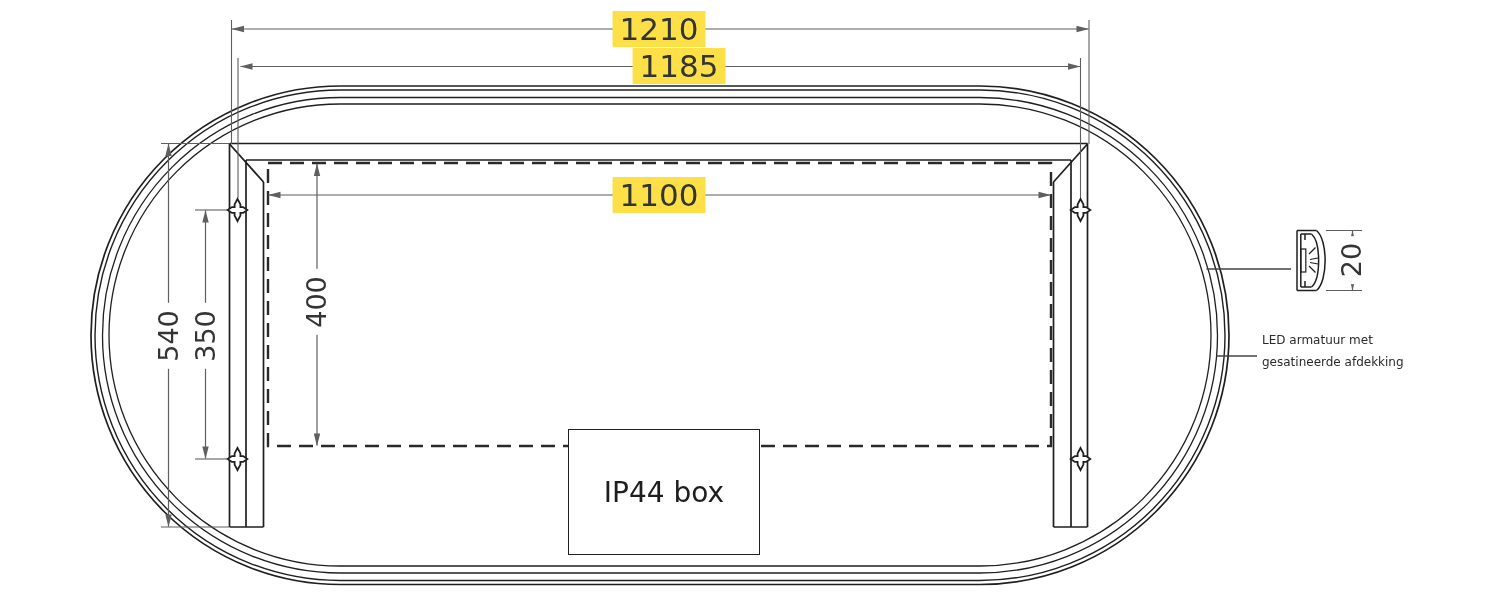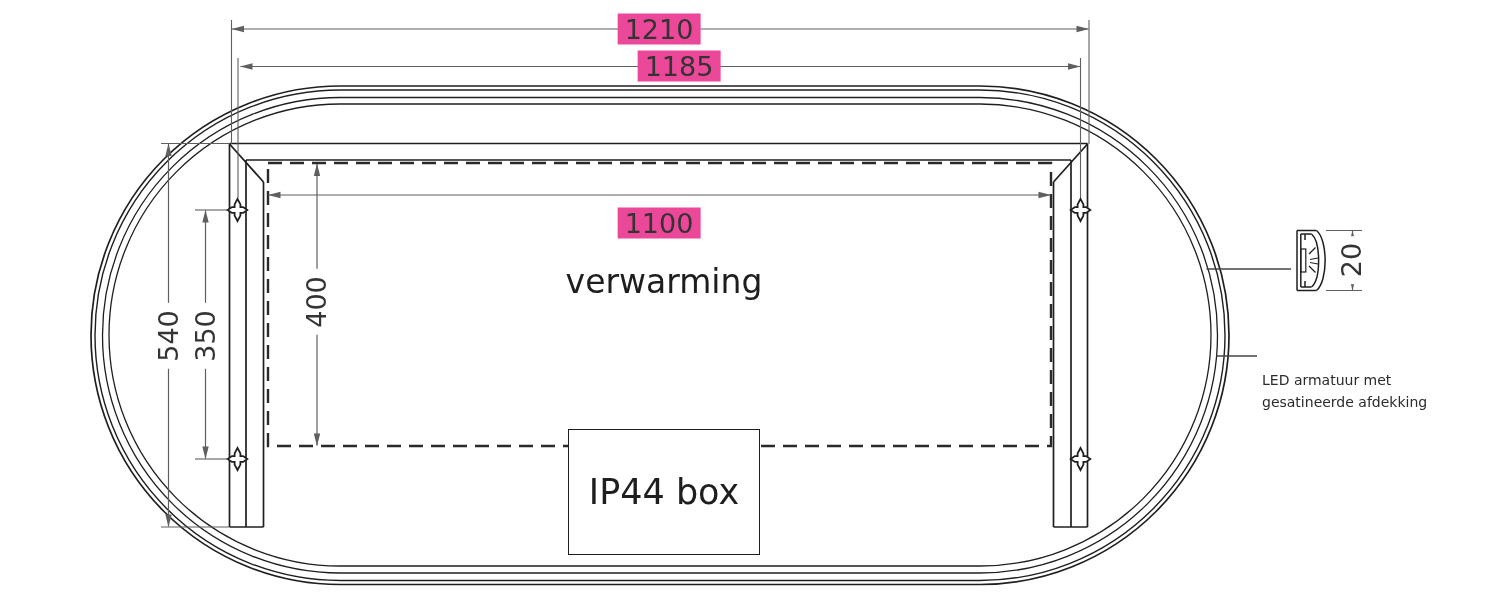--- a/index.html
+++ b/index.html
@@ -2,32 +2,32 @@
 <html><head>
 <meta charset="utf-8">
 <style>
   html,body{margin:0;padding:0;background:#ffffff;}
   #stage{
     position:relative;width:1500px;height:616px;background:#ffffff;overflow:hidden;
     font-family:"DejaVu Sans","Liberation Sans",sans-serif;color:#2b2b2b;
   }
   #linework{position:absolute;left:0;top:0;}
   .lbl{position:absolute;white-space:nowrap;color:#343434;}
-  .dim-h{transform:translate(-50%,-50%);background:#ec4899;padding:0 7px;font-size:27px;}
+  .dim-h{transform:translate(-50%,-50%);background:#fde047;padding:0 7px;font-size:31px;}
   .dim-v{transform:translate(-50%,-50%) rotate(-90deg);background:#ffffff;padding:0 7px;font-size:27px;}
   .heating-label{
     transform:translateX(-50%);text-align:center;font-size:33px;line-height:39px;color:#1e1e1e;
   }
   .ip44-box{
     position:absolute;left:568px;top:429px;width:192px;height:126px;
     background:#ffffff;border:1.8px solid #1f1f1f;box-sizing:border-box;
     display:flex;align-items:center;justify-content:center;
-    font-size:35px;color:#1e1e1e;
+    font-size:28px;color:#1e1e1e;
   }
-  .led-note{font-size:14px;line-height:22px;color:#2b2b2b;margin-top:40px;}
+  .led-note{font-size:12px;line-height:22px;color:#2b2b2b;}
 </style>
 </head>
 <body>
 
 <div id="stage">
 
   <svg id="linework" width="1500" height="616" viewBox="0 0 1500 616">
     <defs>
       <marker id="arr" markerUnits="userSpaceOnUse" markerWidth="14" markerHeight="10" refX="13" refY="5" orient="auto-start-reverse">
         <path d="M13.5,5 L1,1.8 L1,8.2 Z" fill="#5f5f5f"></path>
@@ -110,28 +110,27 @@
         <path d="M1309,254 L1315.5,247.5"></path>
         <path d="M1310,259.5 L1318,258"></path>
         <path d="M1310,262.5 L1318,264"></path>
         <path d="M1309,266 L1315.5,272.5"></path>
       </g>
     </g>
   </svg>
 
   <div class="lbl dim-h" style="left:659px;top:29px;">1210</div>
   <div class="lbl dim-h" style="left:679px;top:66px;">1185</div>
-  <div class="lbl dim-h" style="left:659px;top:195px;margin-top:28px;">1100</div>
+  <div class="lbl dim-h" style="left:659px;top:195px;">1100</div>
   <div class="lbl dim-v" style="left:168px;top:336px;">540</div>
   <div class="lbl dim-v" style="left:205px;top:336px;">350</div>
   <div class="lbl dim-v" style="left:316px;top:302px;">400</div>
   <div class="lbl dim-v" style="left:1351px;top:260px;">20</div>
 
   <div class="lbl heating-label" style="left:664px;top:262px;">
-    <div>verwarming</div>
   </div>
 
   <div class="ip44-box">
     <span>IP44 box</span>
   </div>
 
   <div class="lbl led-note" style="left:1262px;top:329px;">
     <div>LED armatuur met</div>
     <div>gesatineerde afdekking</div>
   </div>

